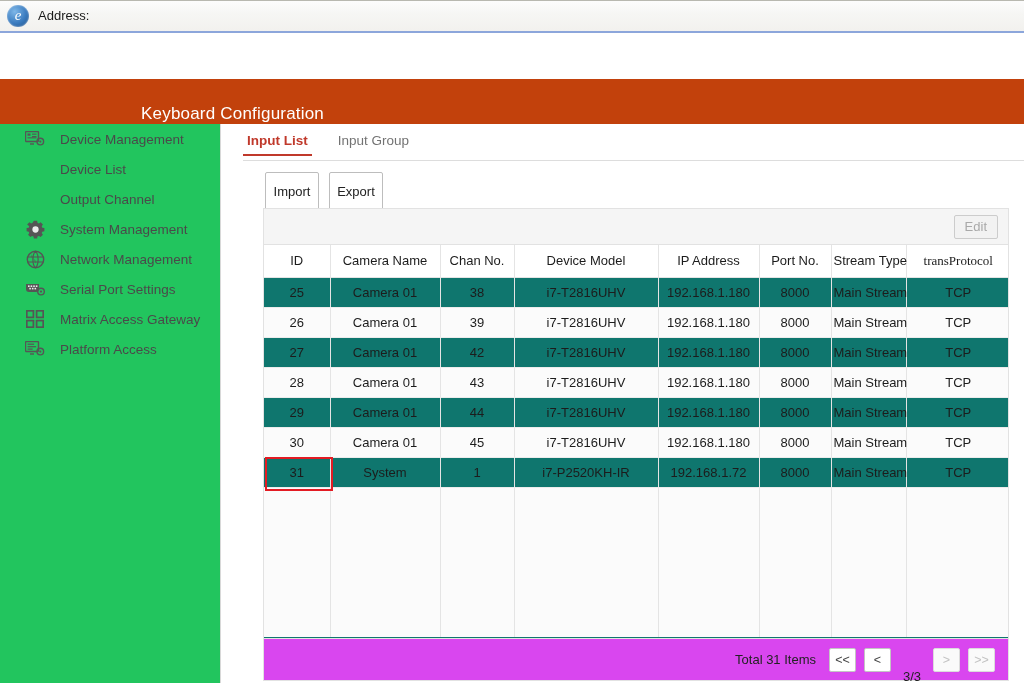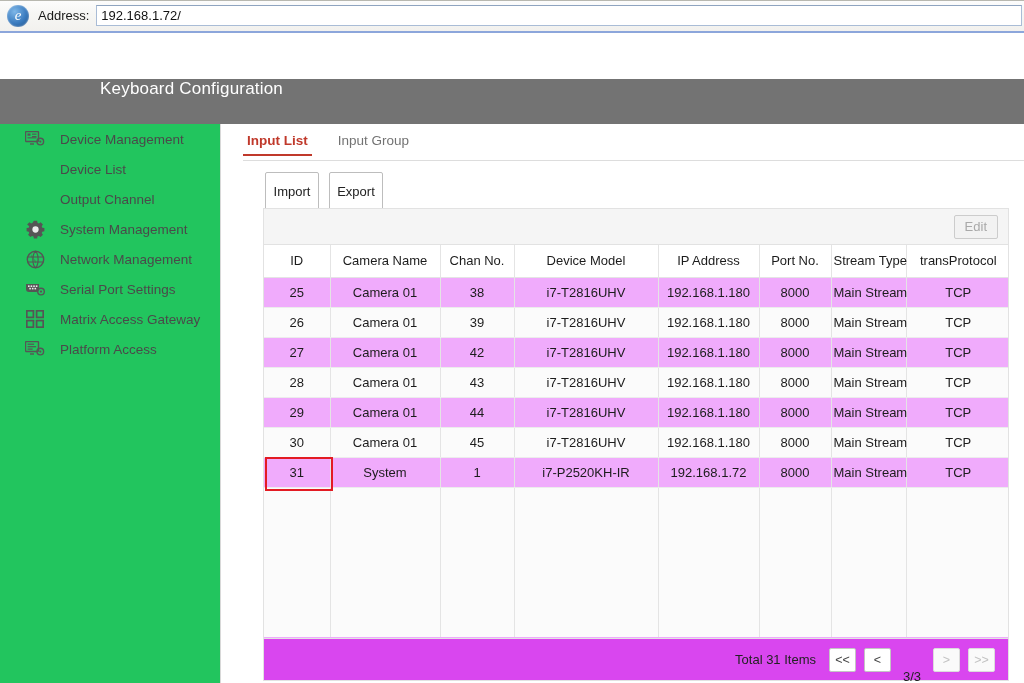--- a/index.html
+++ b/index.html
@@ -46,22 +46,22 @@
     outline: none;
   }
 
   
   #gap { position: absolute; left:0; top:35px; width:1024px; height:44px; background:#ffffff; }
 
   
   #app-header {
     position: absolute; left: 0; top: 79px;
     width: 1024px; height: 45px;
-    background: #737373;
-    display: flex; align-items: flex-start;
+    background: #c2410c;
+    display: flex; align-items: flex-end; padding-left: 41px;
   }
   #app-title {
     color: #ffffff; font-size: 17px; margin-left: 100px;
     letter-spacing: .2px;
   }
 
   
   #sidebar {
     position: absolute; left: 0; top: 124px;
     width: 221px; height: 559px;
@@ -140,31 +140,31 @@
   }
   .btn-disabled {
     height: 24px; min-width: 44px; padding: 0 10px;
     border: 1px solid #cccccc; background: #f2f2f2;
     border-radius: 2px; font-size: 13px; color: #a9a9a9;
     line-height: 22px; text-align: center; cursor: default;
     font-family: "Liberation Sans", sans-serif;
   }
 
   
-  #tbl-wrap { height: 393px; overflow: hidden; position: relative; background:#f0abfc; }
+  #tbl-wrap { height: 393px; overflow: hidden; position: relative; background:#0f766e; }
   table.grid { width: 100%; border-collapse: collapse; table-layout: fixed; }
   table.grid th {
     height: 32px; font-size: 13px; font-weight: normal; color: #1c1c1c;
     background: #ffffff;
     border-bottom: 1px solid #e4e4e4;
     border-right: 1px solid #e4e4e4;
     text-align: center; padding: 0 2px;
     white-space: nowrap;
   }
-  table.grid th:last-child { border-right: none; }
+  table.grid th:last-child { border-right: none; font-family: Liberation Serif, serif; }
   table.grid td {
     height: 30px; font-size: 13px; color: #1c1c1c;
     border-bottom: 1px solid #ececec;
     border-right: 1px solid #e4e4e4;
     text-align: center; padding: 0 2px;
     white-space: nowrap;
   }
   table.grid td:last-child { border-right: none; }
   table.grid tbody tr:nth-child(even) td { background: #fbfbfb; }
   table.grid tbody tr.filler td { border-bottom: none; height: auto; }
@@ -195,21 +195,20 @@
   #pg-indicator { font-size: 13px; color: #222222; min-width: 26px; text-align: center; margin-top: 34px; }
 
   
 </style>
 </head>
 <body>
 
 <div id="browser-bar">
   <div class="ie-icon">e</div>
   <span class="addr-label">Address:</span>
-  <input class="addr-input" type="text" value="192.168.1.72/" style="">
 </div>
 <div id="gap"></div>
 
 <div id="app-header">
   <div id="app-title">Keyboard Configuration</div>
 </div>
 
 <div id="sidebar">
 
   <div class="side-item group">

